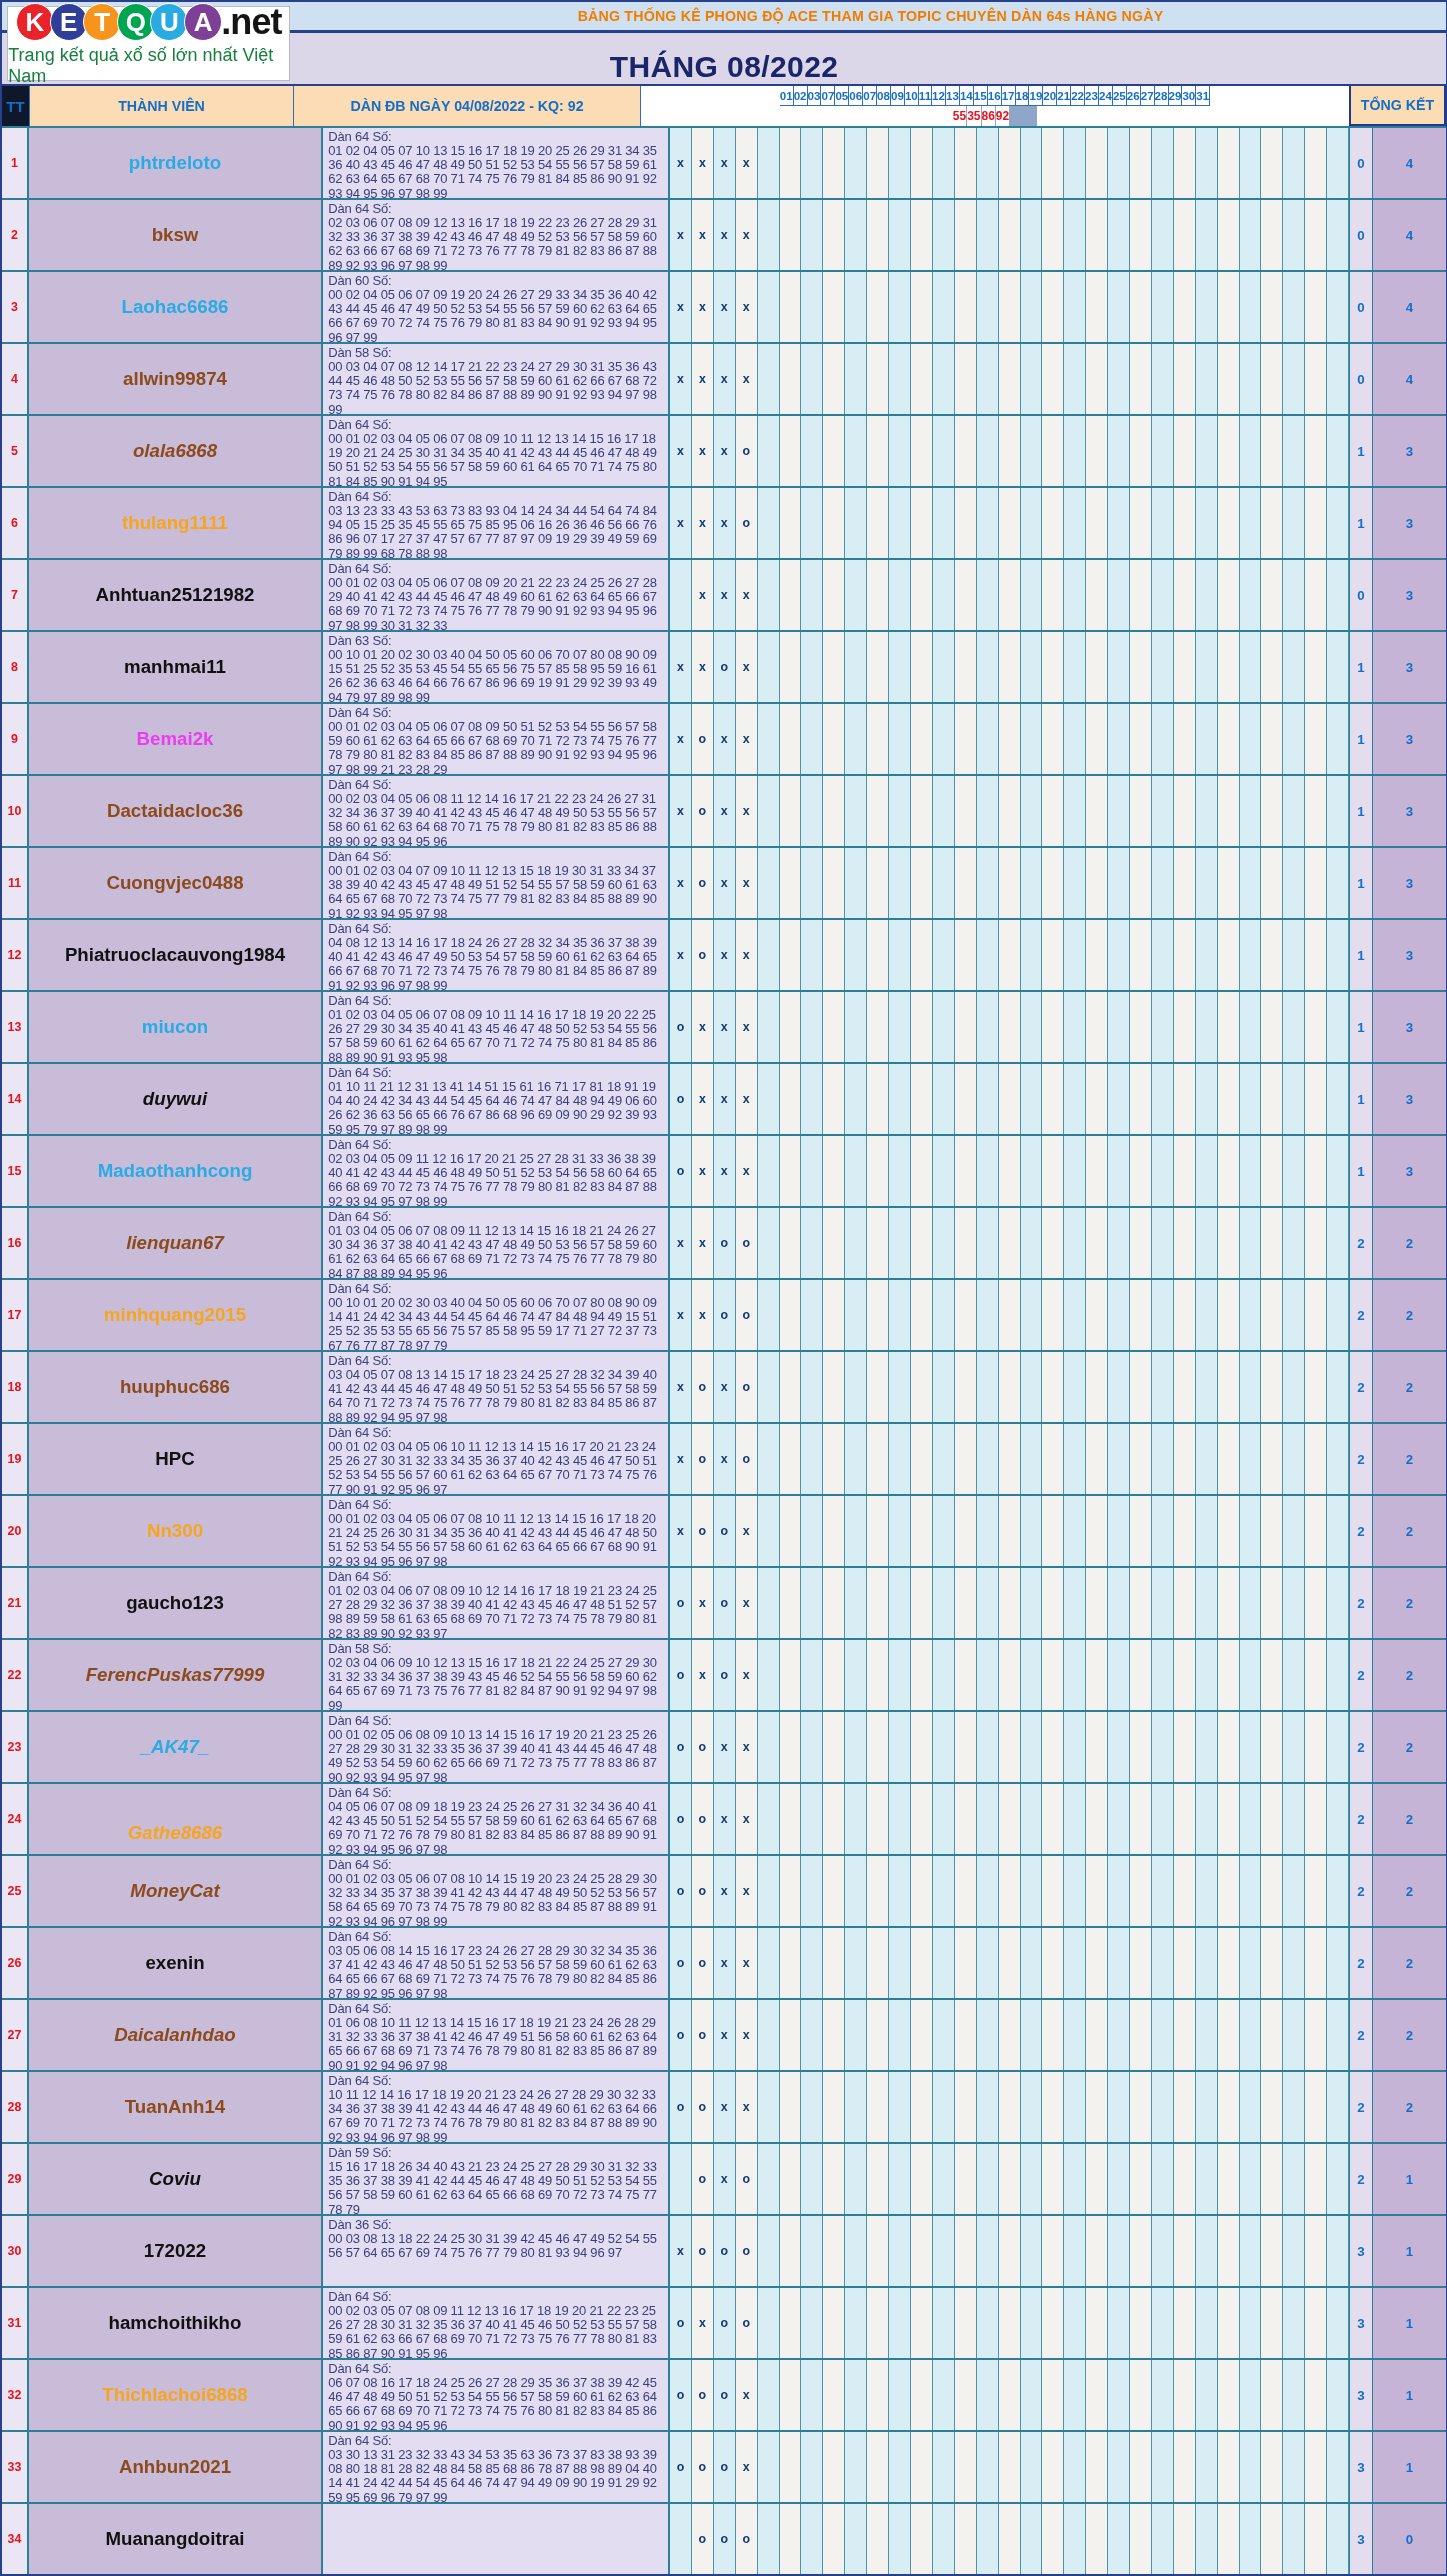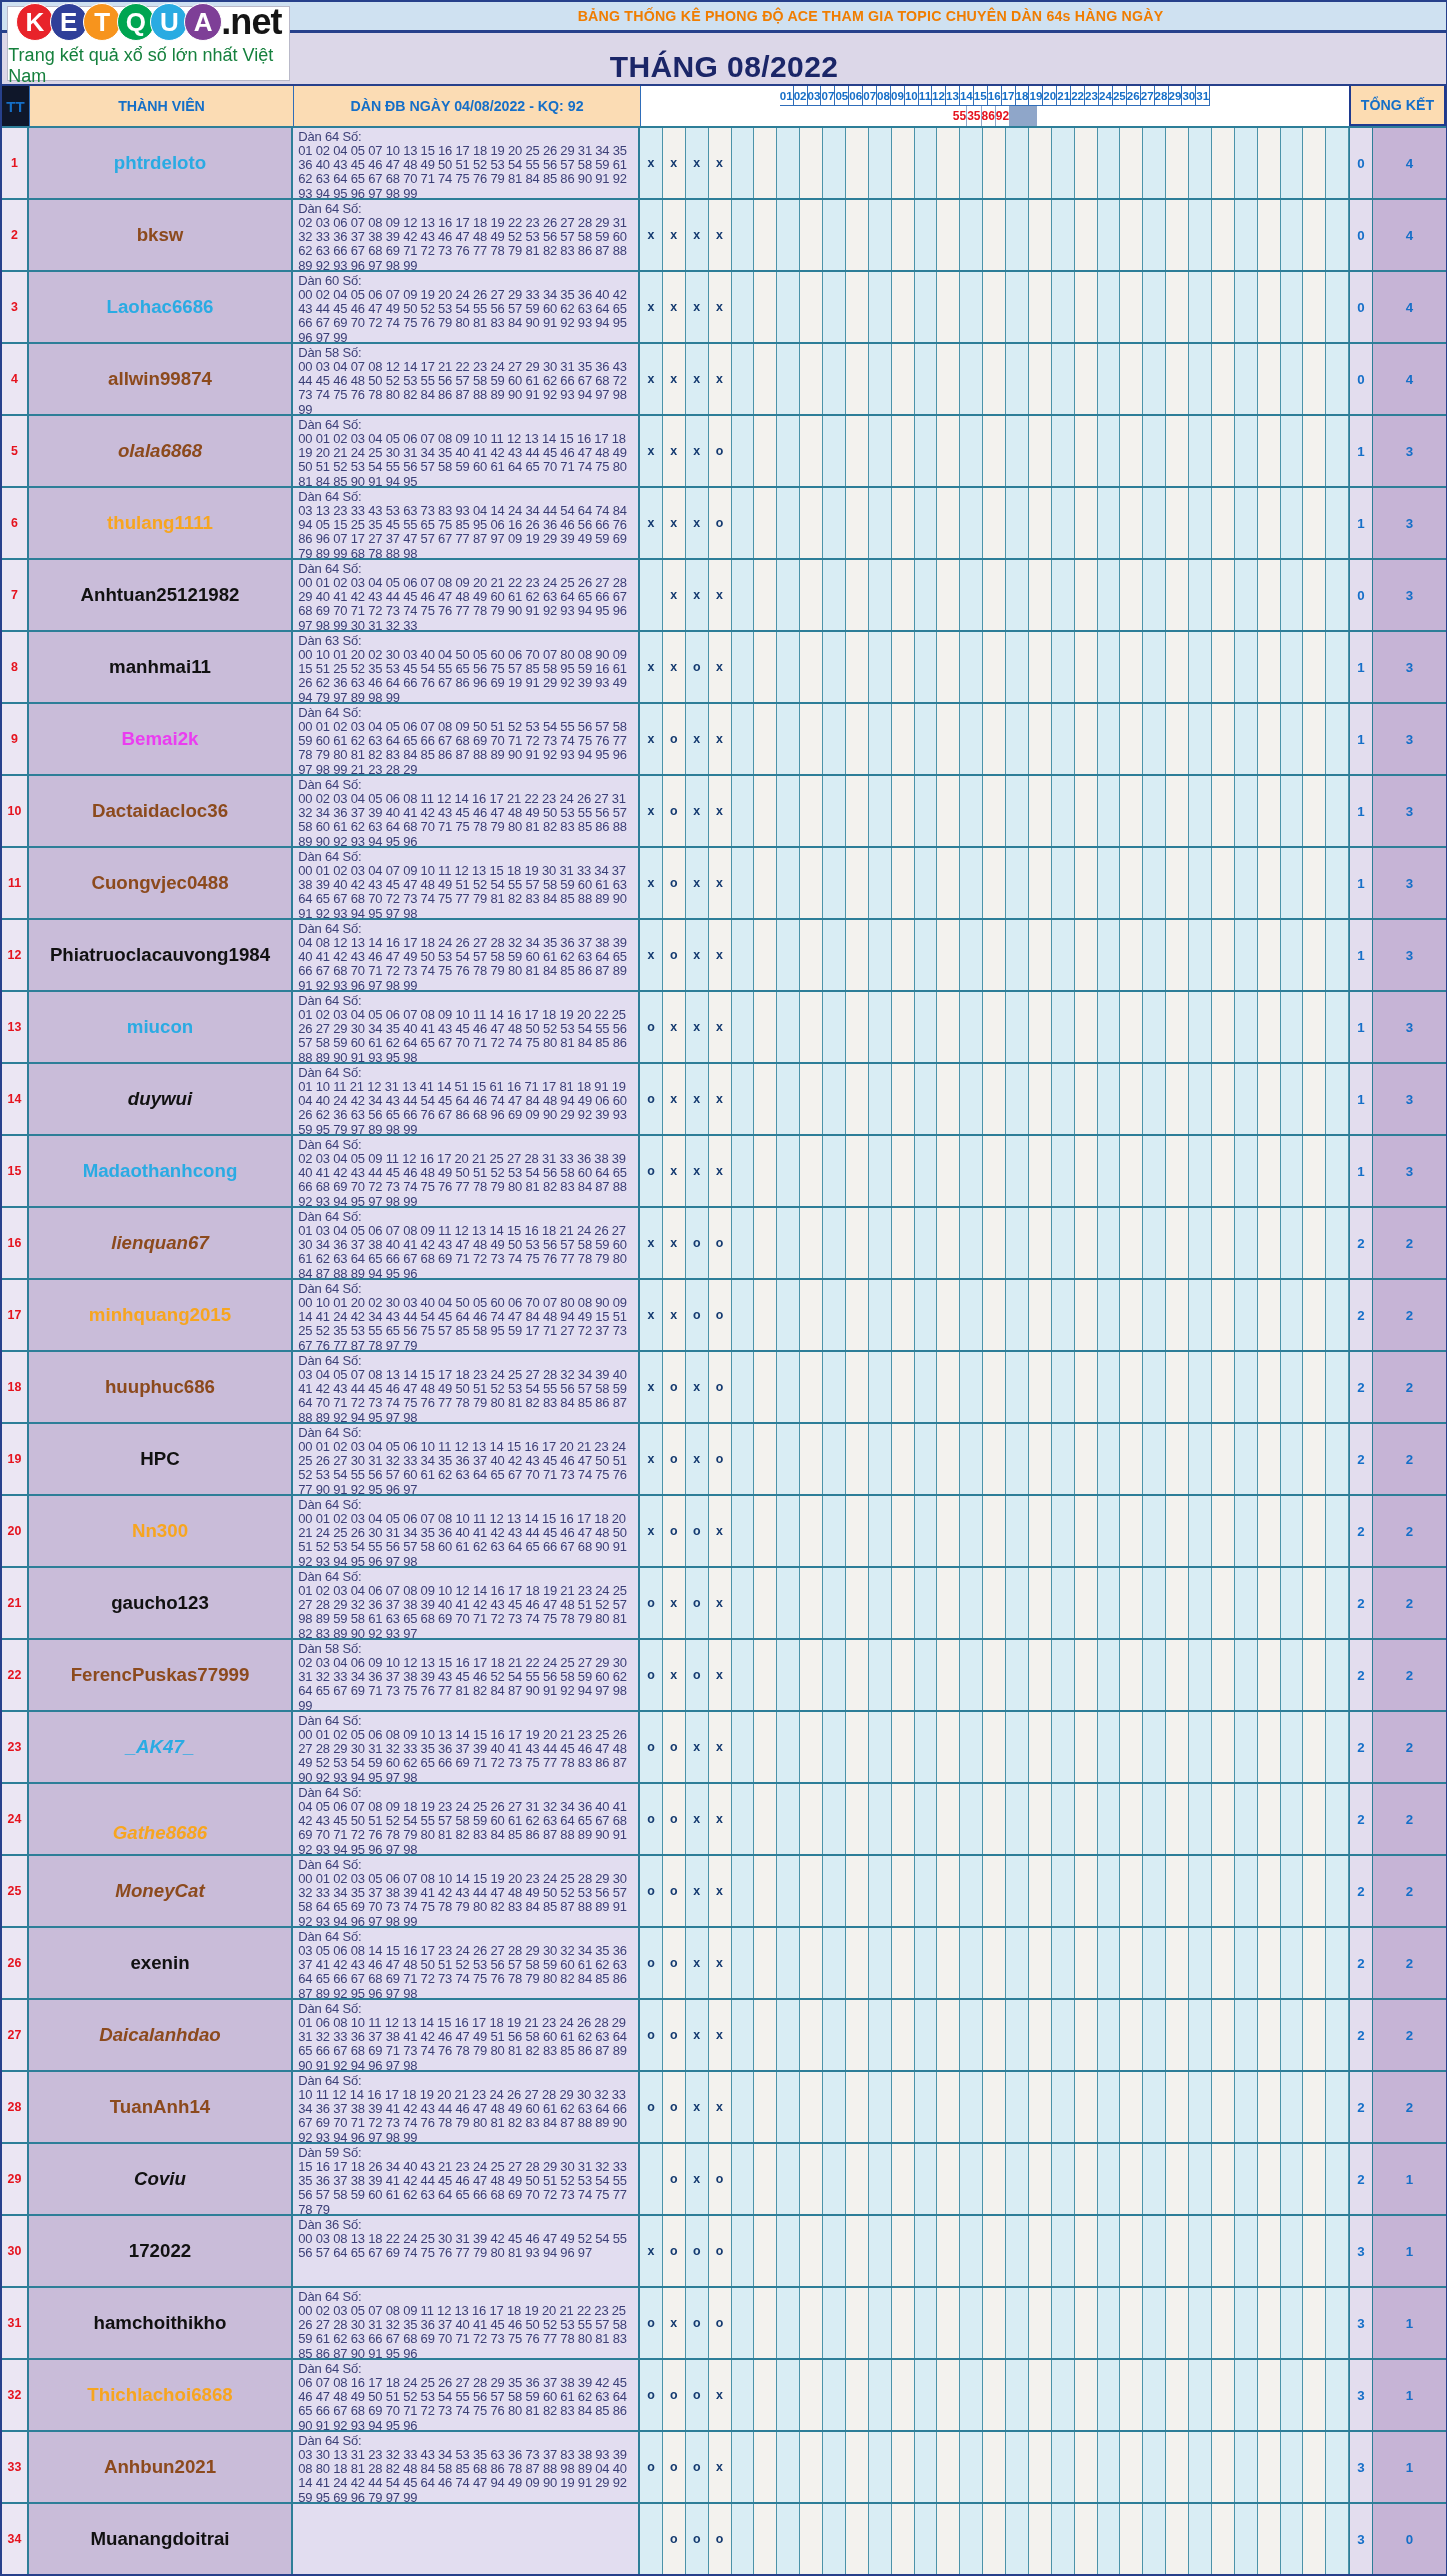--- a/index.html
+++ b/index.html
@@ -30,21 +30,21 @@
   .h-days-row { flex: 1 1 0; display: flex; }
   .h-day { flex: 1 1 0; background: #ffffff; color: #156fc8; font-weight: bold; font-size: 11.6px; display: flex; align-items: center; justify-content: center; border-right: 1.8px solid #2f6db9; border-bottom: 1.8px solid #2f6db9; }
   .h-val { flex: 1 1 0; background: #dcd6e8; color: #e5131e; font-weight: bold; font-size: 12px; display: flex; align-items: center; justify-content: center; border-right: 1.8px solid #8fa6c9; }
   .h-val.has-result { background: #ffffff; }
   .h-total { width: 97px; background: #fcdcb2; border: 2.7px solid #1f3a8f; border-top-width: 0; color: #156fc8; font-weight: bold; font-size: 14.2px; display: flex; align-items: center; justify-content: center; }
 
   .tbody { flex: 1 1 auto; display: flex; flex-direction: column; min-height: 0; }
   .trow { flex: 1 1 0; min-height: 0; display: flex; border-top: 2.7px solid #2d7e98; }
   .c { overflow: hidden; }
   .c-tt { width: 27px; background: #ebe6f3; color: #e5131e; font-weight: bold; font-size: 12.4px; display: flex; align-items: center; justify-content: center; border-right: 2.7px solid #2d7e98; }
-  .c-member { width: 264px; background: #c9bcd9; display: flex; align-items: center; justify-content: center; border-right: 2.7px solid #2d7e98; }
+  .c-member { width: 294px; background: #c9bcd9; display: flex; align-items: center; justify-content: center; border-right: 2.7px solid #2d7e98; }
   .c-member span { font-size: 18.7px; font-weight: bold; text-align: center; word-break: break-all; padding: 0 2.7px; }
   .c-nums { width: 347px; background: #e2ddf0; color: #3b3f77; font-size: 13px; line-height: 14.2px; padding: 1.8px 4.4px 0 5.3px; border-right: 2.7px solid #2d7e98; letter-spacing: -0.2px; }
   .c-days { flex: 1 1 auto; display: flex; }
   .day-cell { flex: 1 1 0; display: flex; align-items: center; justify-content: center; border-right: 1.8px solid #4b93a9; color: #143a70; font-weight: bold; font-size: 12.4px; }
   .day-cell.even { background: #d9edf4; }
   .day-cell.odd { background: #f3f2ee; }
   .c-total-l { width: 24px; background: #e3ddee; border-left: 0.9px solid #2d7e98; border-right: 1.8px solid #2d7e98; display: flex; align-items: center; justify-content: center; color: #156fc8; font-weight: bold; font-size: 13.3px; }
   .c-total-r { width: 73px; background: #c6b4d6; display: flex; align-items: center; justify-content: center; color: #156fc8; font-weight: bold; font-size: 13.3px; }
   .italic { font-style: italic; }
 </style>
@@ -1051,21 +1051,21 @@
             <div class="day-cell odd"></div>
             <div class="day-cell even"></div>
           </div>
     <div class="c c-total-l">2</div>
     <div class="c c-total-r">2</div>
   </div>
 
   <div class="trow">
     <div class="c c-tt">22</div>
     <div class="c c-member">
-            <span style="color: rgb(140, 74, 29);">FerencPuskas77999</span>
+            <span style="color: rgb(140, 74, 29); font-style: italic;">FerencPuskas77999</span>
           </div>
     <div class="c c-nums"><span class="lbl">Dàn 58 Số:</span><br><span class="nums">02 03 04 06 09 10 12 13 15 16 17 18 21 22 24 25 27 29 30 31 32 33 34 36 37 38 39 43 45 46 52 54 55 56 58 59 60 62 64 65 67 69 71 73 75 76 77 81 82 84 87 90 91 92 94 97 98 99</span></div>
     <div class="c c-days">
             <div class="day-cell even">o</div>
             <div class="day-cell odd">x</div>
             <div class="day-cell even">o</div>
             <div class="day-cell odd">x</div>
             <div class="day-cell even"></div>
             <div class="day-cell odd"></div>
             <div class="day-cell even"></div>

